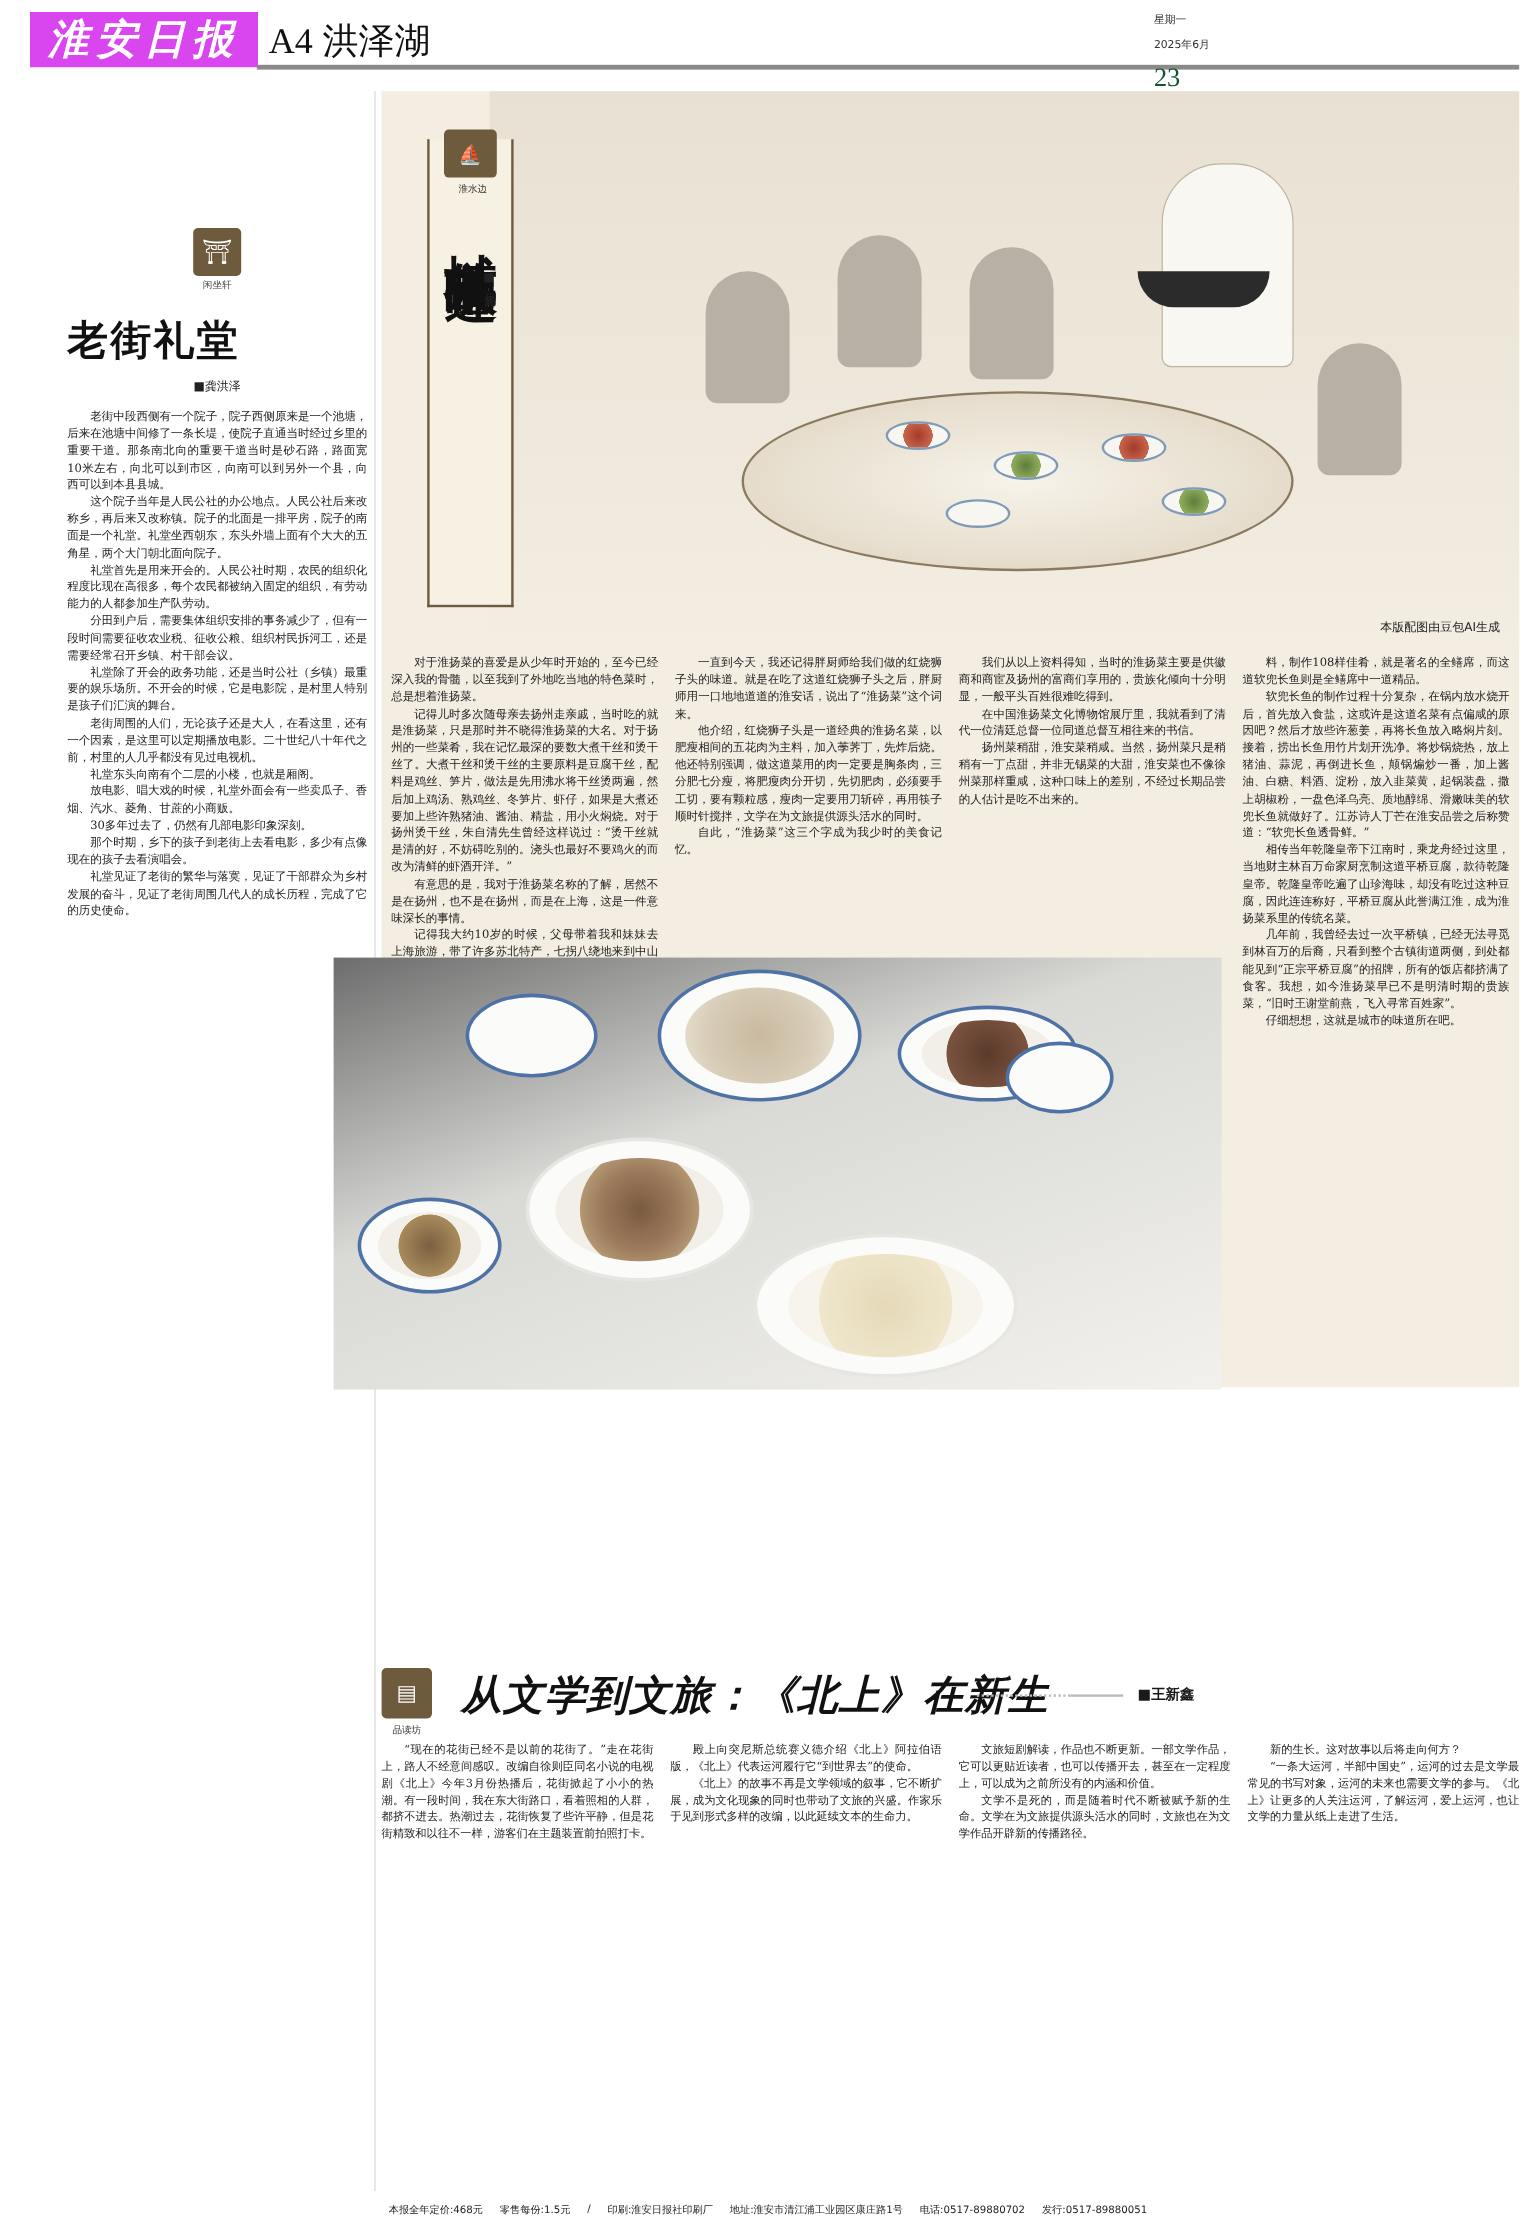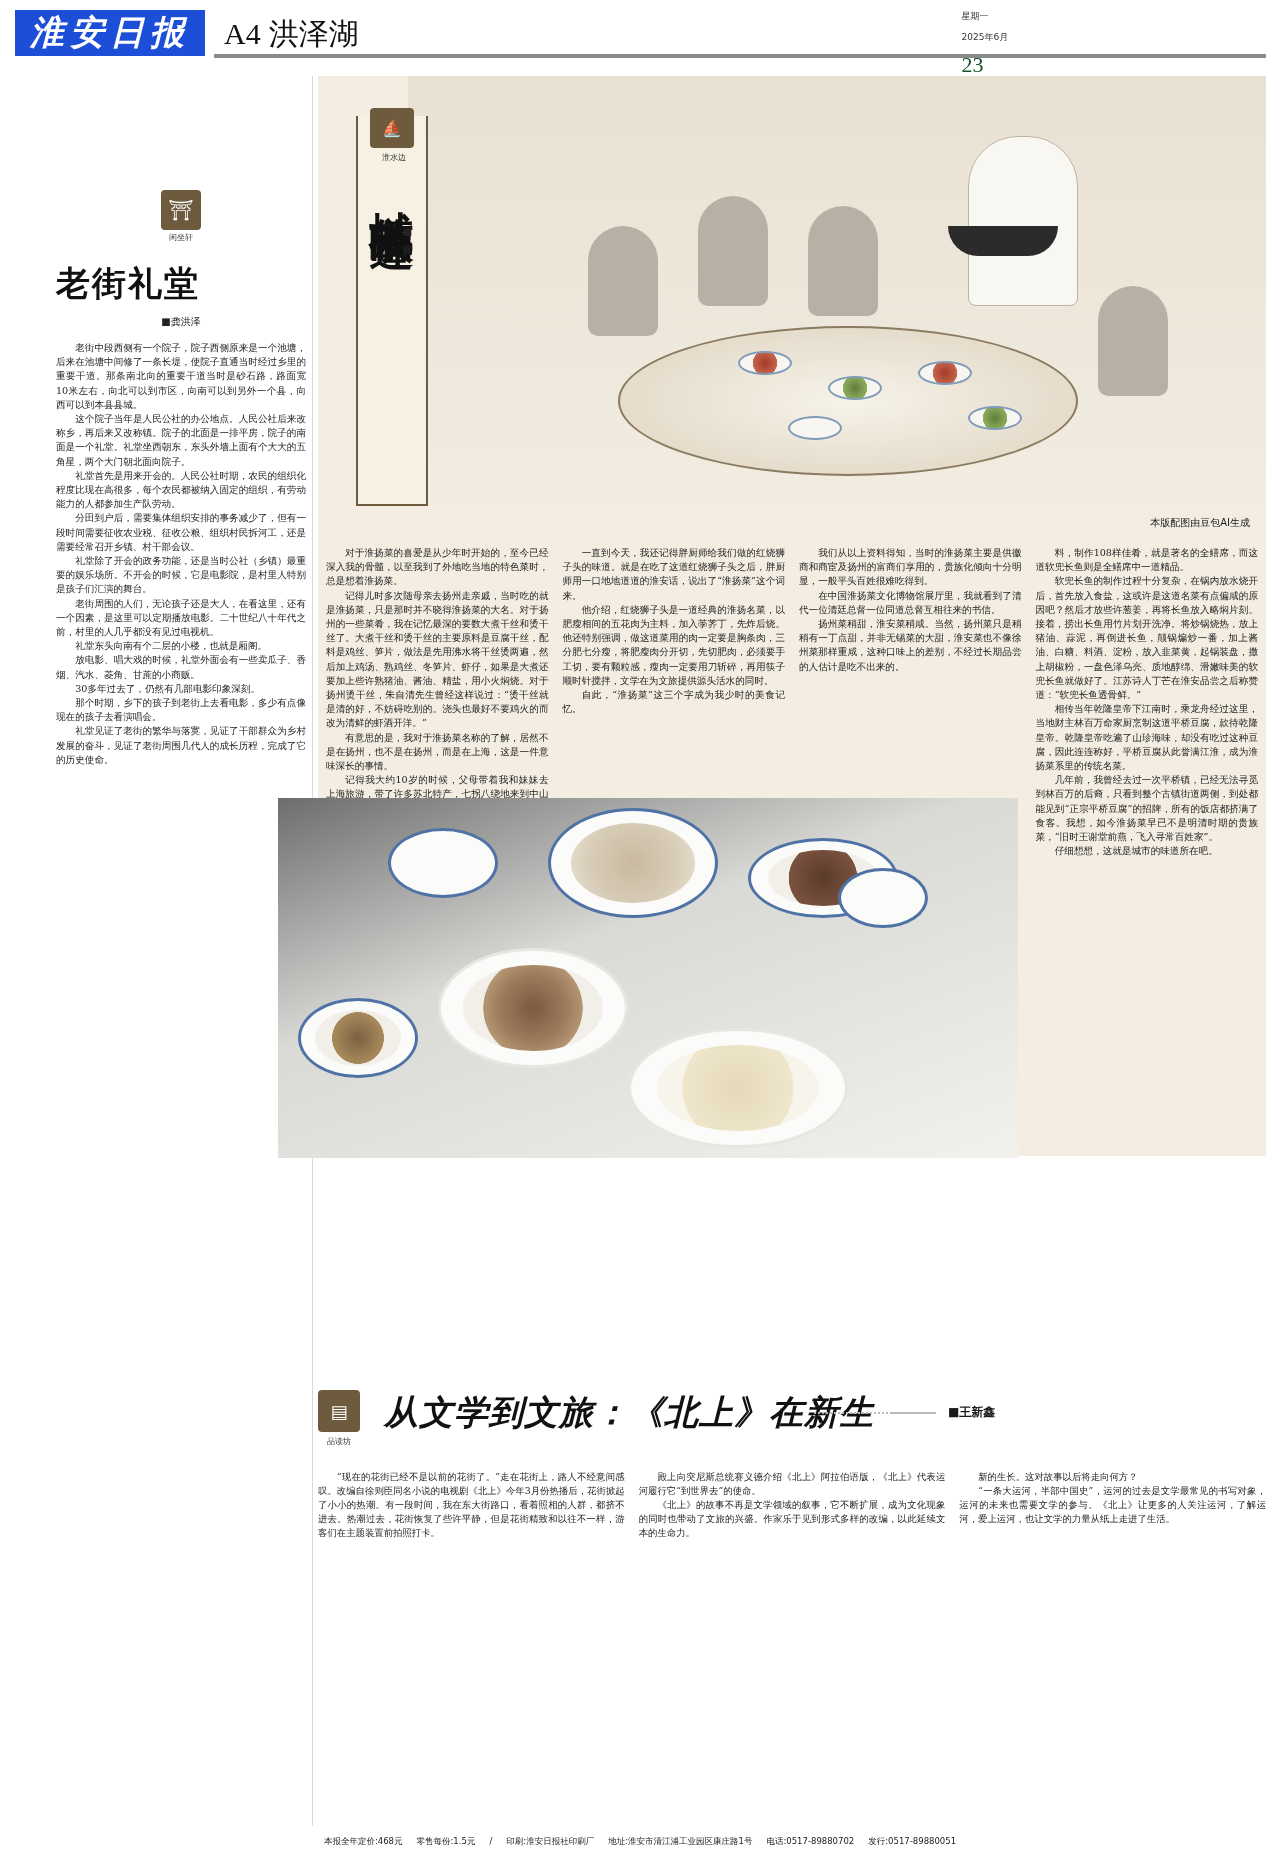--- a/index.html
+++ b/index.html
@@ -1,21 +1,21 @@
 <!DOCTYPE html>
 <html><head>
 <meta charset="utf-8">
 <style>
   * { box-sizing: border-box; margin: 0; padding: 0; }
   html, body { width: 1280px; height: 1856px; background: #ffffff; overflow: hidden; }
   body { position: relative; font-family: "DejaVu Serif", "Liberation Serif", serif; color: #1a1a1a; }
 
   
   .masthead { position: absolute; left: 14px; top: 10px; width: 1252px; height: 48px; }
-  .logo { position: absolute; left: 1px; top: 0; width: 190px; height: 46px; background: #1d4ed8;
+  .logo { position: absolute; left: 11px; top: 0; width: 190px; height: 46px; background: #d946ef;
           color: #fff; font-family: "DejaVu Serif", serif; font-size: 34px; font-weight: bold;
           letter-spacing: 6px; display: flex; align-items: center; justify-content: center; font-style: italic; }
   .page-no { position: absolute; left: 210px; top: 4px; font-size: 30px; color: #111;
              font-family: "Liberation Serif", serif; }
   .page-no .sec { margin-left: 8px; }
   .head-rule { position: absolute; left: 200px; top: 44px; width: 1052px; height: 4px; background: #8a8a8a; }
   .head-right { position: absolute; right: 0; top: 0; text-align: right; font-family: "DejaVu Sans", sans-serif; font-size: 9px; color: #333; }
   .head-right .date-line { display: flex; justify-content: flex-end; align-items: baseline; gap: 8px; flex-direction: column; }
   .head-right .day { font-family: "Liberation Serif", serif; font-size: 22px; color: #14532d; }
   .head-right .meta-line { margin-top: 2px; display: flex; gap: 14px; justify-content: space-between; }
@@ -76,21 +76,21 @@
   .bottom-head { position: relative; height: 70px; }
   .bottom-badge { position: absolute; left: 0; top: 10px; width: 42px; height: 42px; background: #6e5a3c; border-radius: 4px;
                   display: flex; align-items: center; justify-content: center; color: #fff; font-size: 18px; }
   .bottom-badge-label { position: absolute; left: 0; top: 56px; width: 42px; text-align: center; font-size: 8px; color: #333;
                         font-family: "DejaVu Sans", sans-serif; }
   .bottom-title { position: absolute; left: 66px; top: 10px; font-family: "DejaVu Sans", sans-serif; font-weight: bold;
                   font-size: 34px; color: #111; letter-spacing: 1px; font-style: italic; }
   .bottom-rule { position: absolute; left: 496px; top: 32px; width: 78px; border-top: 2px dotted #bbb; }
   .bottom-rule2 { position: absolute; left: 574px; top: 32px; width: 44px; border-top: 2px solid #bbb; }
   .bottom-byline { position: absolute; left: 630px; top: 24px; font-family: "DejaVu Sans", sans-serif; font-size: 12px; font-weight: bold; }
-  .bottom-cols { position: absolute; left: 0; top: 90px; width: 948px; height: 350px; display: flex; gap: 14px; }
+  .bottom-cols { position: absolute; left: 0; top: 72px; width: 948px; height: 350px; display: flex; gap: 14px; }
   .bottom-cols .col-text { flex: 1; font-family: "DejaVu Serif", serif; font-size: 9.4px; line-height: 14px; }
 
   
   .footer { position: absolute; left: 0; top: 1836px; width: 1280px; text-align: center; font-family: "DejaVu Sans", sans-serif;
             font-size: 8.5px; color: #222; display: flex; justify-content: center; gap: 14px; }
 </style>
 </head>
 <body>
 
 <header class="masthead">
@@ -217,20 +217,24 @@
   </div>
   <div class="bottom-cols">
     <div class="col-text">
       <p>“现在的花街已经不是以前的花街了。”走在花街上，路人不经意间感叹。改编自徐则臣同名小说的电视剧《北上》今年3月份热播后，花街掀起了小小的热潮。有一段时间，我在东大街路口，看着照相的人群，都挤不进去。热潮过去，花街恢复了些许平静，但是花街精致和以往不一样，游客们在主题装置前拍照打卡。</p>
     </div>
     <div class="col-text">
       <p>殿上向突尼斯总统赛义德介绍《北上》阿拉伯语版，《北上》代表运河履行它“到世界去”的使命。</p>
       <p>《北上》的故事不再是文学领域的叙事，它不断扩展，成为文化现象的同时也带动了文旅的兴盛。作家乐于见到形式多样的改编，以此延续文本的生命力。</p>
     </div>
     <div class="col-text">
+      <p>文旅短剧解读，作品也不断更新。一部文学作品，它可以更贴近读者，也可以传播开去，甚至在一定程度上，可以成为之前所没有的内涵和价值。</p>
+      <p>文学不是死的，而是随着时代不断被赋予新的生命。文学在为文旅提供源头活水的同时，文旅也在为文学作品开辟新的传播路径。</p>
+    </div>
+    <div class="col-text">
       <p>新的生长。这对故事以后将走向何方？</p>
       <p>“一条大运河，半部中国史”，运河的过去是文学最常见的书写对象，运河的未来也需要文学的参与。《北上》让更多的人关注运河，了解运河，爱上运河，也让文学的力量从纸上走进了生活。</p>
     </div>
   </div>
 </section>
 
 <footer class="footer">
   <span>本报全年定价:468元</span>
   <span>零售每份:1.5元</span>
   <span>/</span>

